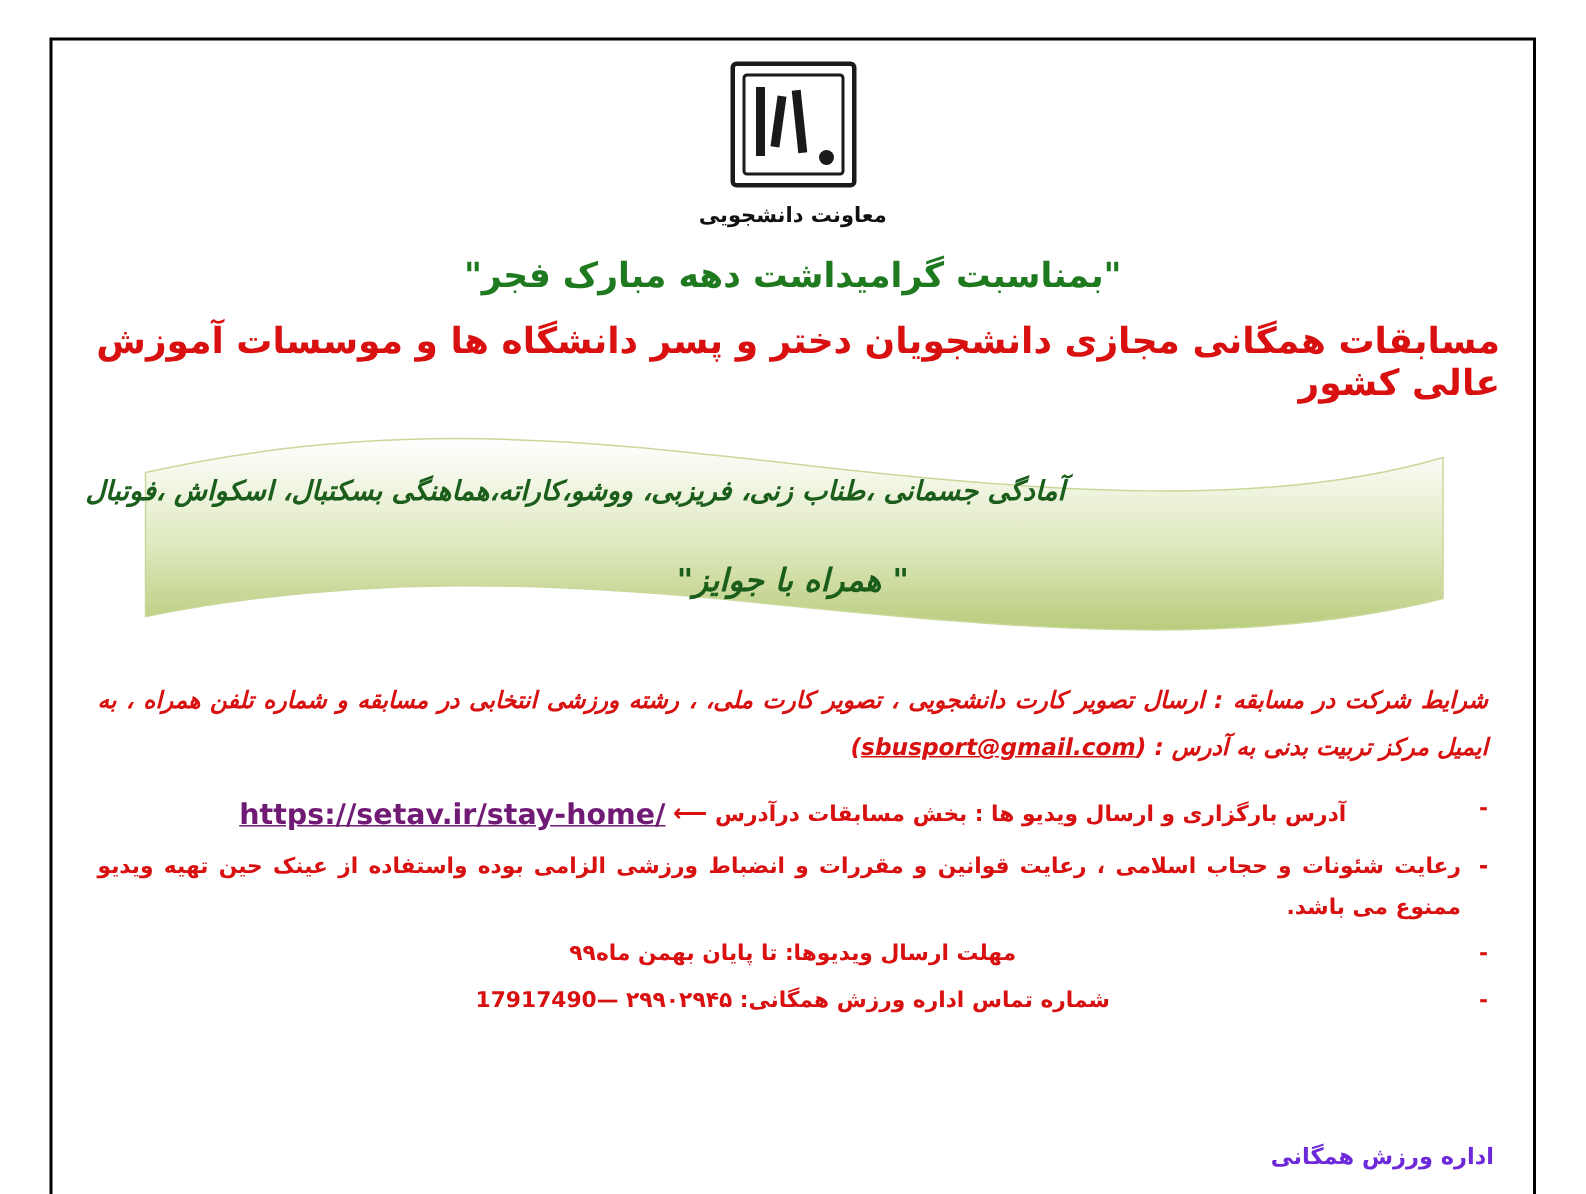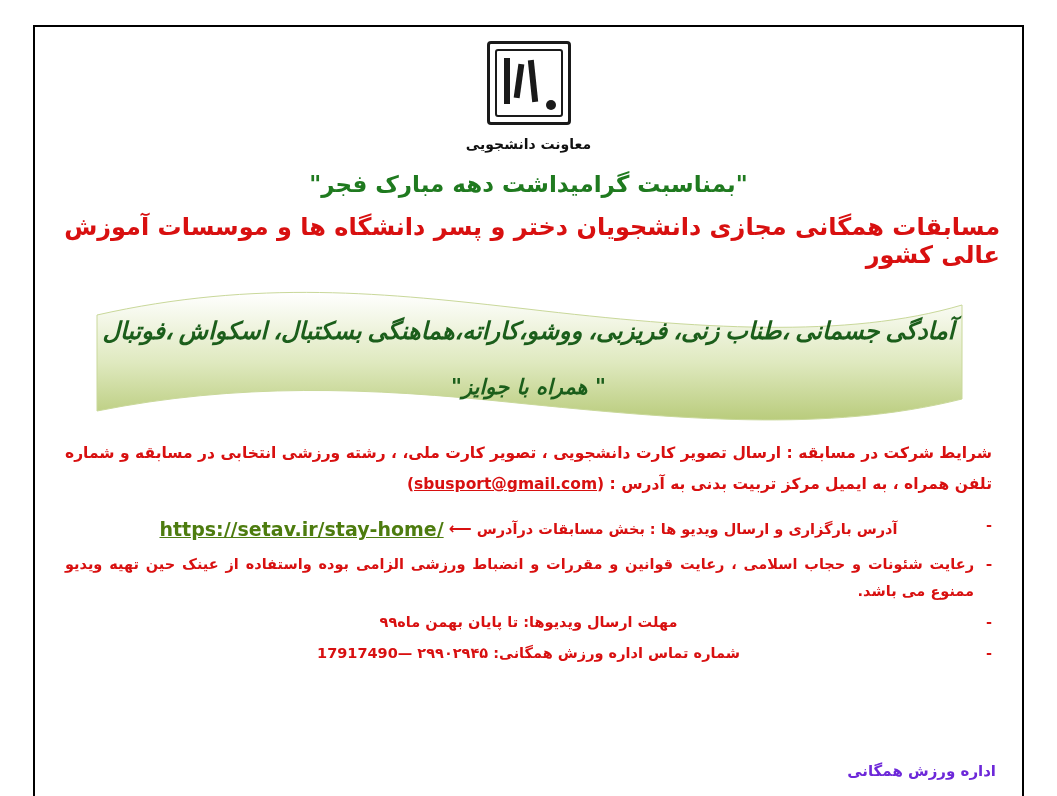--- a/index.html
+++ b/index.html
@@ -106,47 +106,47 @@
     height: 145px;
   }
   .banner-wrap svg {
     position: absolute;
     left: 0; top: 0;
   }
   .banner-text {
     position: absolute;
     left: 0; right: 0;
     top: 30px;
-    text-align: center;
+    text-align: left;
     color: #1b5e1b;
-    font-size: 24px;
+    font-size: 18px;
     font-weight: bold;
     font-style: italic;
-    font-family: Liberation Serif, serif;
   }
   .banner-text2 {
     position: absolute;
     left: 0; right: 0;
     top: 88px;
     text-align: center;
     color: #1b5e1b;
     font-size: 21px;
     font-weight: bold;
     font-style: italic;
   }
 
   
   .conditions {
-    margin-top: 6px;
+    margin-top: 20px;
     color: #d81010;
     font-size: 15.5px;
     font-weight: bold;
     line-height: 2.0;
     text-align: justify;
     padding: 0 8px;
+    font-style: italic;
   }
   .conditions .lead { font-weight: bold; }
   .email {
     color: #d81010;
     text-decoration: underline;
     font-weight: bold;
     direction: ltr;
     unicode-bidi: embed;
     display: inline-block;
   }
@@ -175,21 +175,21 @@
     font-weight: bold;
   }
   .li-center { text-align: center !important; padding-right: 0 !important; }
   .li-center .dash { right: 10px; }
 
   .link-row {
     text-align: center;
     font-size: 15px;
   }
   .url {
-    color: #4d7c0f;
+    color: #701a75;
     text-decoration: underline;
     font-weight: bold;
     font-size: 19px;
     direction: ltr;
     unicode-bidi: embed;
     display: inline-block;
     vertical-align: middle;
   }
   .arrow { font-size: 16px; color: #d81010; }
 

